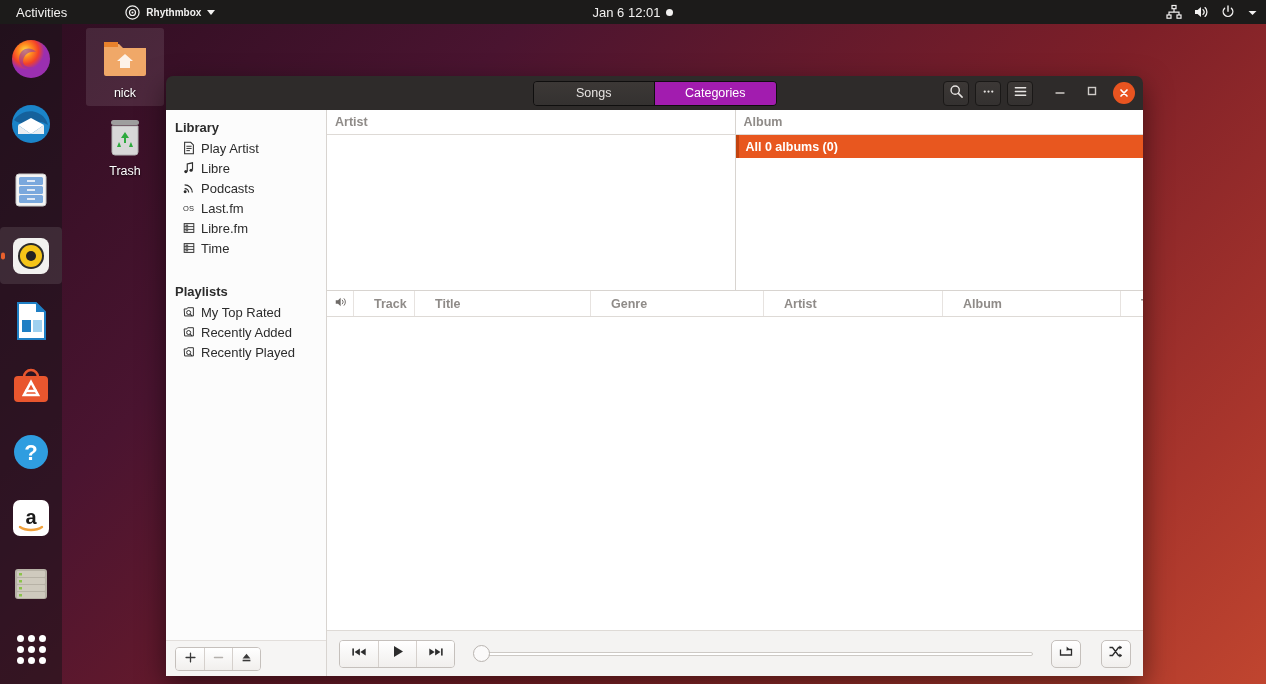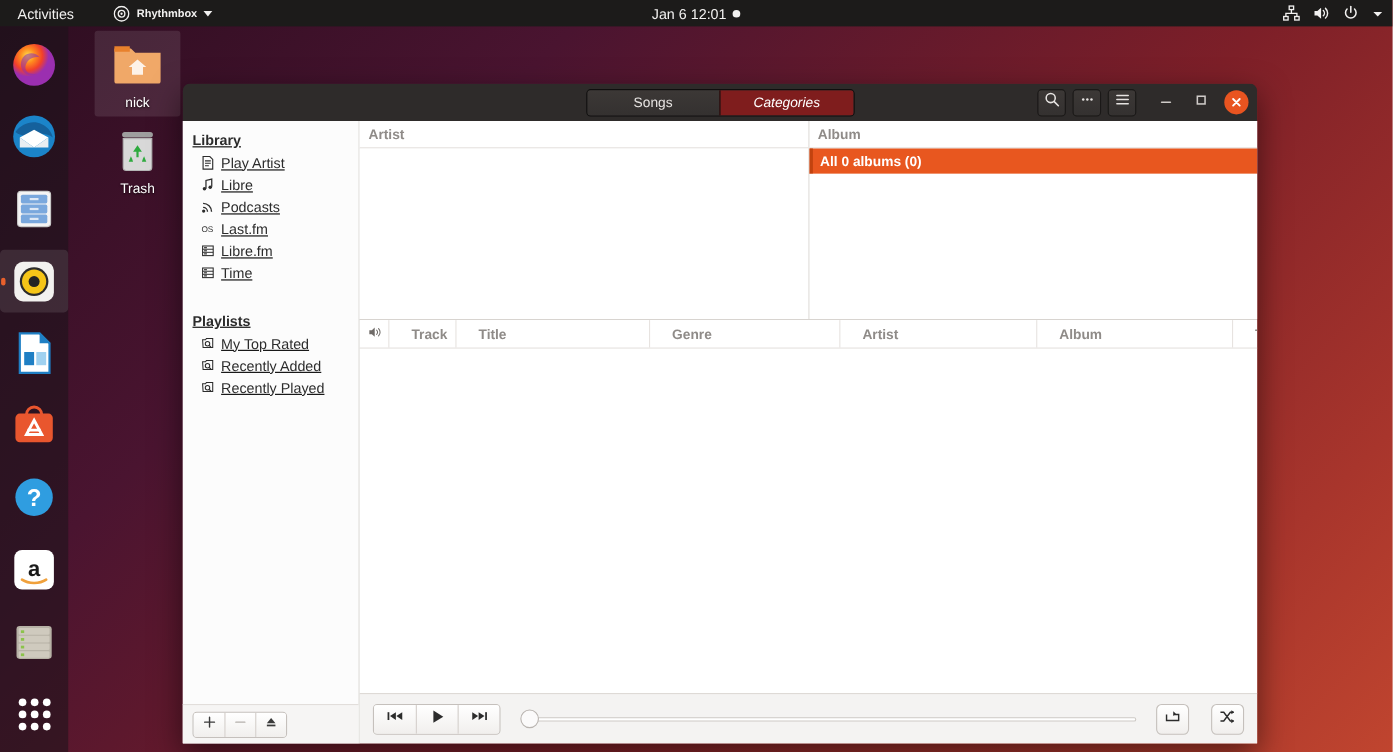--- a/index.html
+++ b/index.html
@@ -12,20 +12,21 @@
     background: linear-gradient(135deg, #2c0d20 0%, #4a1430 28%, #7d1f28 60%, #a8352c 85%, #c0452f 100%);
     position: relative;
   }
   
   #topbar {
     position: absolute; top: 0; left: 0; width: 1266px; height: 24px;
     background: #1c1b1a; color: #ffffff;
     font-size: 12.5px;
     display: flex; align-items: center;
     z-index: 50;
+    gap: 22px;
   }
   #activities { margin-left: 10px; font-size: 13px; color: #f2f1f0; padding: 2px 6px; }
   #appmenu { display: flex; align-items: center; gap: 6px; margin-left: 30px; }
   #appmenu .appicon { width: 15px; height: 15px; display:block; }
   #appmenu .appname { font-size: 10px; font-weight: bold; color: #f2f1f0; }
   .caret { width:0;height:0;border-left:4px solid transparent;border-right:4px solid transparent;border-top:5px solid #f2f1f0; display:inline-block; }
   #clockwrap {
     position: absolute; left: 0; right: 0; margin: 0 auto;
     width: 200px; text-align: center;
     display: flex; align-items: center; justify-content: center; gap: 6px;
@@ -76,38 +77,38 @@
   }
   #modeswitch {
     position: absolute; left: 0; right: 0; margin: 0 auto; width: 244px;
     height: 25px; display: flex; border: 1px solid #0f0e0e; border-radius: 4px; overflow: hidden;
   }
   .mode-btn {
     flex: 1; display: flex; align-items: center; justify-content: center;
     font-size: 12.5px; color: #e6e3e1; cursor: default;
     background: linear-gradient(#3c3836,#343130);
   }
-  .mode-btn.active { background: #7f1d1d; color: #ffffff; font-style: italic; }
+  .mode-btn.active { background: #a21caf; color: #ffffff; }
   .mode-btn + .mode-btn { border-left: 1px solid #0f0e0e; }
   #hdr-right { position: absolute; right: 6px; display: flex; align-items: center; gap: 6px; }
   .hdr-btn {
     width: 26px; height: 25px; border-radius: 4px;
     background: linear-gradient(#3c3836,#343130); border: 1px solid #1a1817;
     display:flex; align-items:center; justify-content:center;
   }
   .win-btn { width: 26px; height: 25px; display:flex;align-items:center;justify-content:center; }
   .win-close { width: 22px; height: 22px; border-radius: 50%; background: #e95420; display:flex;align-items:center;justify-content:center; }
 
   
   #wbody { flex: 1; display: flex; background: #ffffff; min-height: 0; }
 
   
   #sidebar {
     width: 161px; background: #fcfcfc; border-right: 1px solid #d8d4d0;
-    display: flex; flex-direction: column; text-decoration: underline;
+    display: flex; flex-direction: column;
   }
   #sidenav { flex: 1; padding-top: 7px; overflow: hidden; }
   .side-head { font-size: 13px; font-weight: bold; color: #2c2c2c; padding: 3px 0 3px 9px; }
   .side-item { display: flex; align-items: center; gap: 5px; padding: 2.5px 0 2.5px 15px; font-size: 13px; color: #2c2c2c; }
   .side-item .si { width: 15px; height: 15px; display:flex; align-items:center; justify-content:center; flex: 0 0 15px;}
   #sidefoot {
     height: 36px; border-top: 1px solid #e2dedb; background: #f6f5f4;
     display: flex; align-items: center; padding-left: 9px;
   }
   .sf-group { display: flex; border: 1px solid #c5c0bc; border-radius: 4px; overflow: hidden; }

